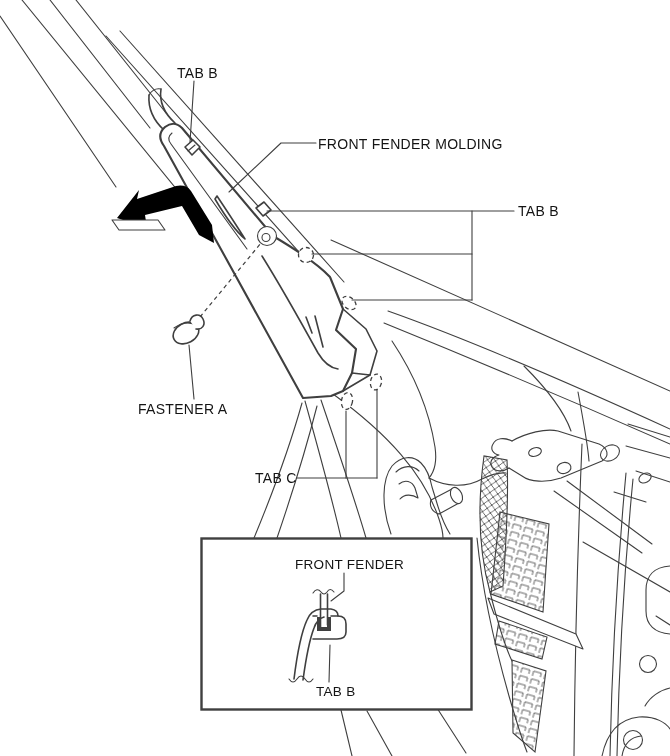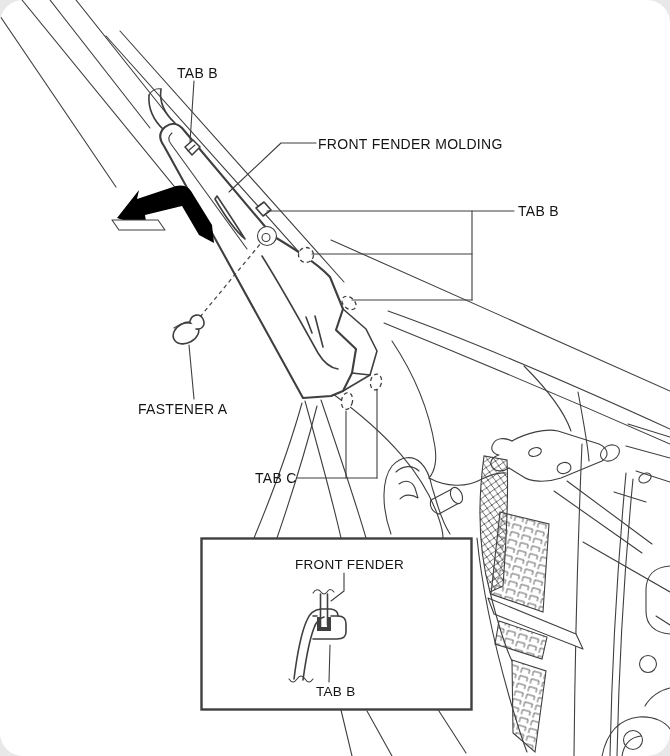--- a/index.html
+++ b/index.html
@@ -1,20 +1,20 @@
 <!DOCTYPE html>
 <html style="--line: #3f3f3f; --text: #141414; --background: #ffffff; --arrow-fill: #000000;"><head>
 <meta charset="utf-8">
 <style>
   :root{
     --line:#3f3f3f; --text:#141414; --background:#ffffff; --arrow-fill:#000000;
   }
   html,body{margin:0;padding:0;background:#e8e8e8;}
   .stage{width:670px;height:756px;position:relative;background:var(--background);
-         font-family:"Liberation Sans", sans-serif;overflow:hidden;border-radius:23px;}
+         font-family:"Liberation Sans", sans-serif;overflow:hidden;}
   svg{display:block}
   .ln{fill:none;stroke:var(--line);stroke-width:1.1;stroke-linecap:round;stroke-linejoin:round}
   .ln2{fill:none;stroke:var(--line);stroke-width:1.6;stroke-linecap:round;stroke-linejoin:round}
   .thick{fill:none;stroke:var(--line);stroke-width:2.1;stroke-linecap:round;stroke-linejoin:round}
   .wfill{fill:var(--background)}
   .dash{fill:var(--background);stroke:var(--line);stroke-width:1.3;stroke-dasharray:4 3}
   .dashln{fill:none;stroke:var(--line);stroke-width:1.2;stroke-dasharray:4 3.5}
   .pat{stroke:var(--line);stroke-width:0.8;fill:none}
   .mesh{fill:url(#meshB);stroke:var(--line);stroke-width:1.1}
   .meshd{fill:url(#meshD);stroke:var(--line);stroke-width:1.1}

